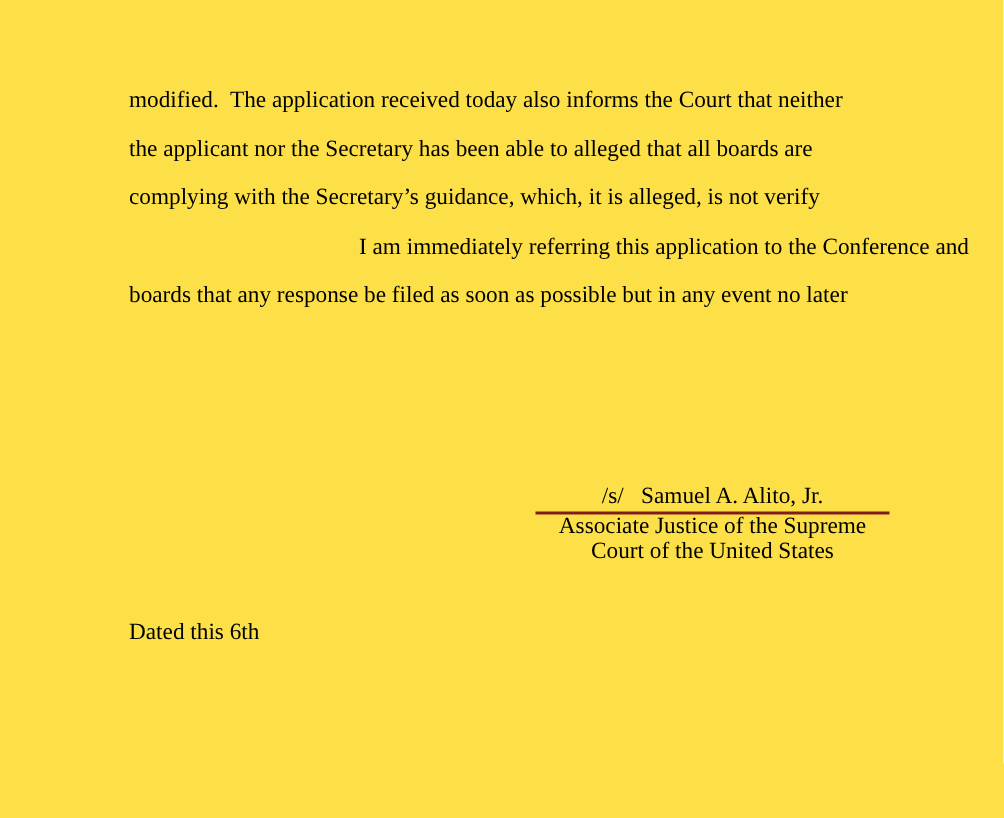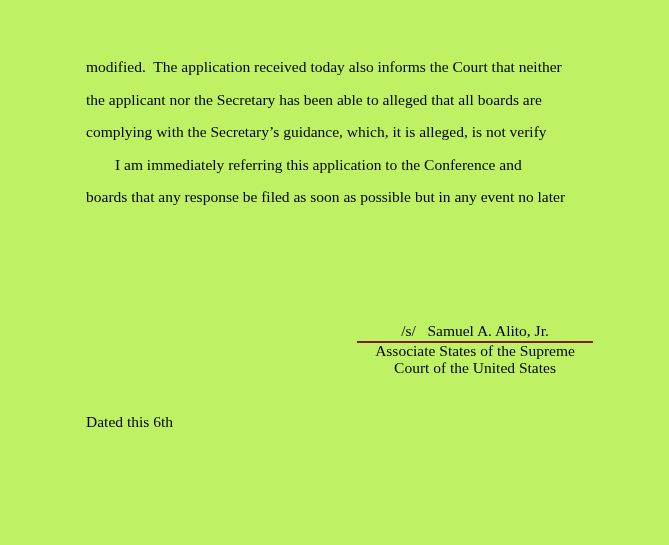--- a/index.html
+++ b/index.html
@@ -4,38 +4,39 @@
 <style>
   html, body {
     margin: 0;
     padding: 0;
     background: #ffffff;
   }
   .page {
     position: relative;
     width: 669px;
     height: 545px;
-    background: #bef264;
+    background: #fde047;
     color: #000000;
     font-family: "Liberation Serif", "DejaVu Serif", serif;
     font-size: 15.5px;
     overflow: hidden;
   }
   .body-text {
     position: absolute;
     left: 86px;
     top: 51px;
     width: 560px;
   }
   .body-text .line {
     line-height: 32.5px;
     white-space: pre;
   }
   .body-text .line.indent {
     padding-left: 29px;
+    text-align: right;
   }
   .sig-underline {
     position: absolute;
     left: 357px;
     top: 320px;
     width: 236px;
     height: 21px;
     line-height: 21px;
     text-align: center;
     border-bottom: 2px solid #7f1d1d;
@@ -66,21 +67,21 @@
     <div class="line">modified.  The application received today also informs the Court that neither</div>
     <div class="line">the applicant nor the Secretary has been able to alleged that all boards are</div>
     <div class="line">complying with the Secretary’s guidance, which, it is alleged, is not verify</div>
     <div class="line indent">I am immediately referring this application to the Conference and</div>
     <div class="line">boards that any response be filed as soon as possible but in any event no later</div>
   </div>
 
   <div class="sig-underline">/s/   Samuel A. Alito, Jr.</div>
 
   <div class="sig-title">
-    <div>Associate States of the Supreme</div>
+    <div>Associate Justice of the Supreme</div>
     <div>Court of the United States</div>
   </div>
 
   <div class="date-block">
     <div>Dated this 6th</div>
   </div>
 
 </div>
 
 </body></html>

